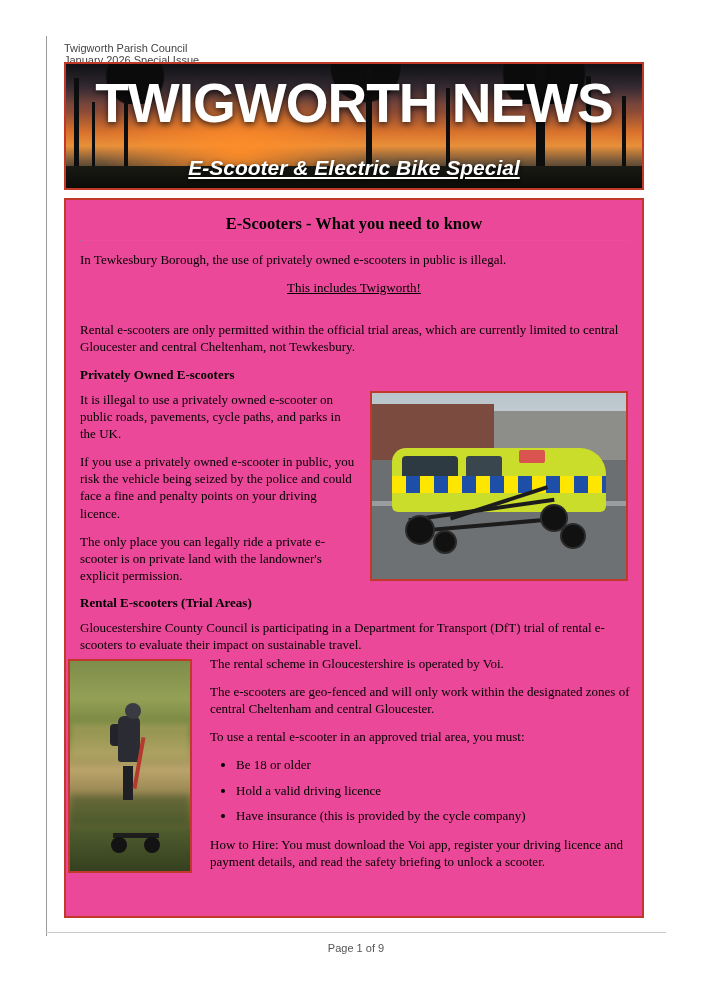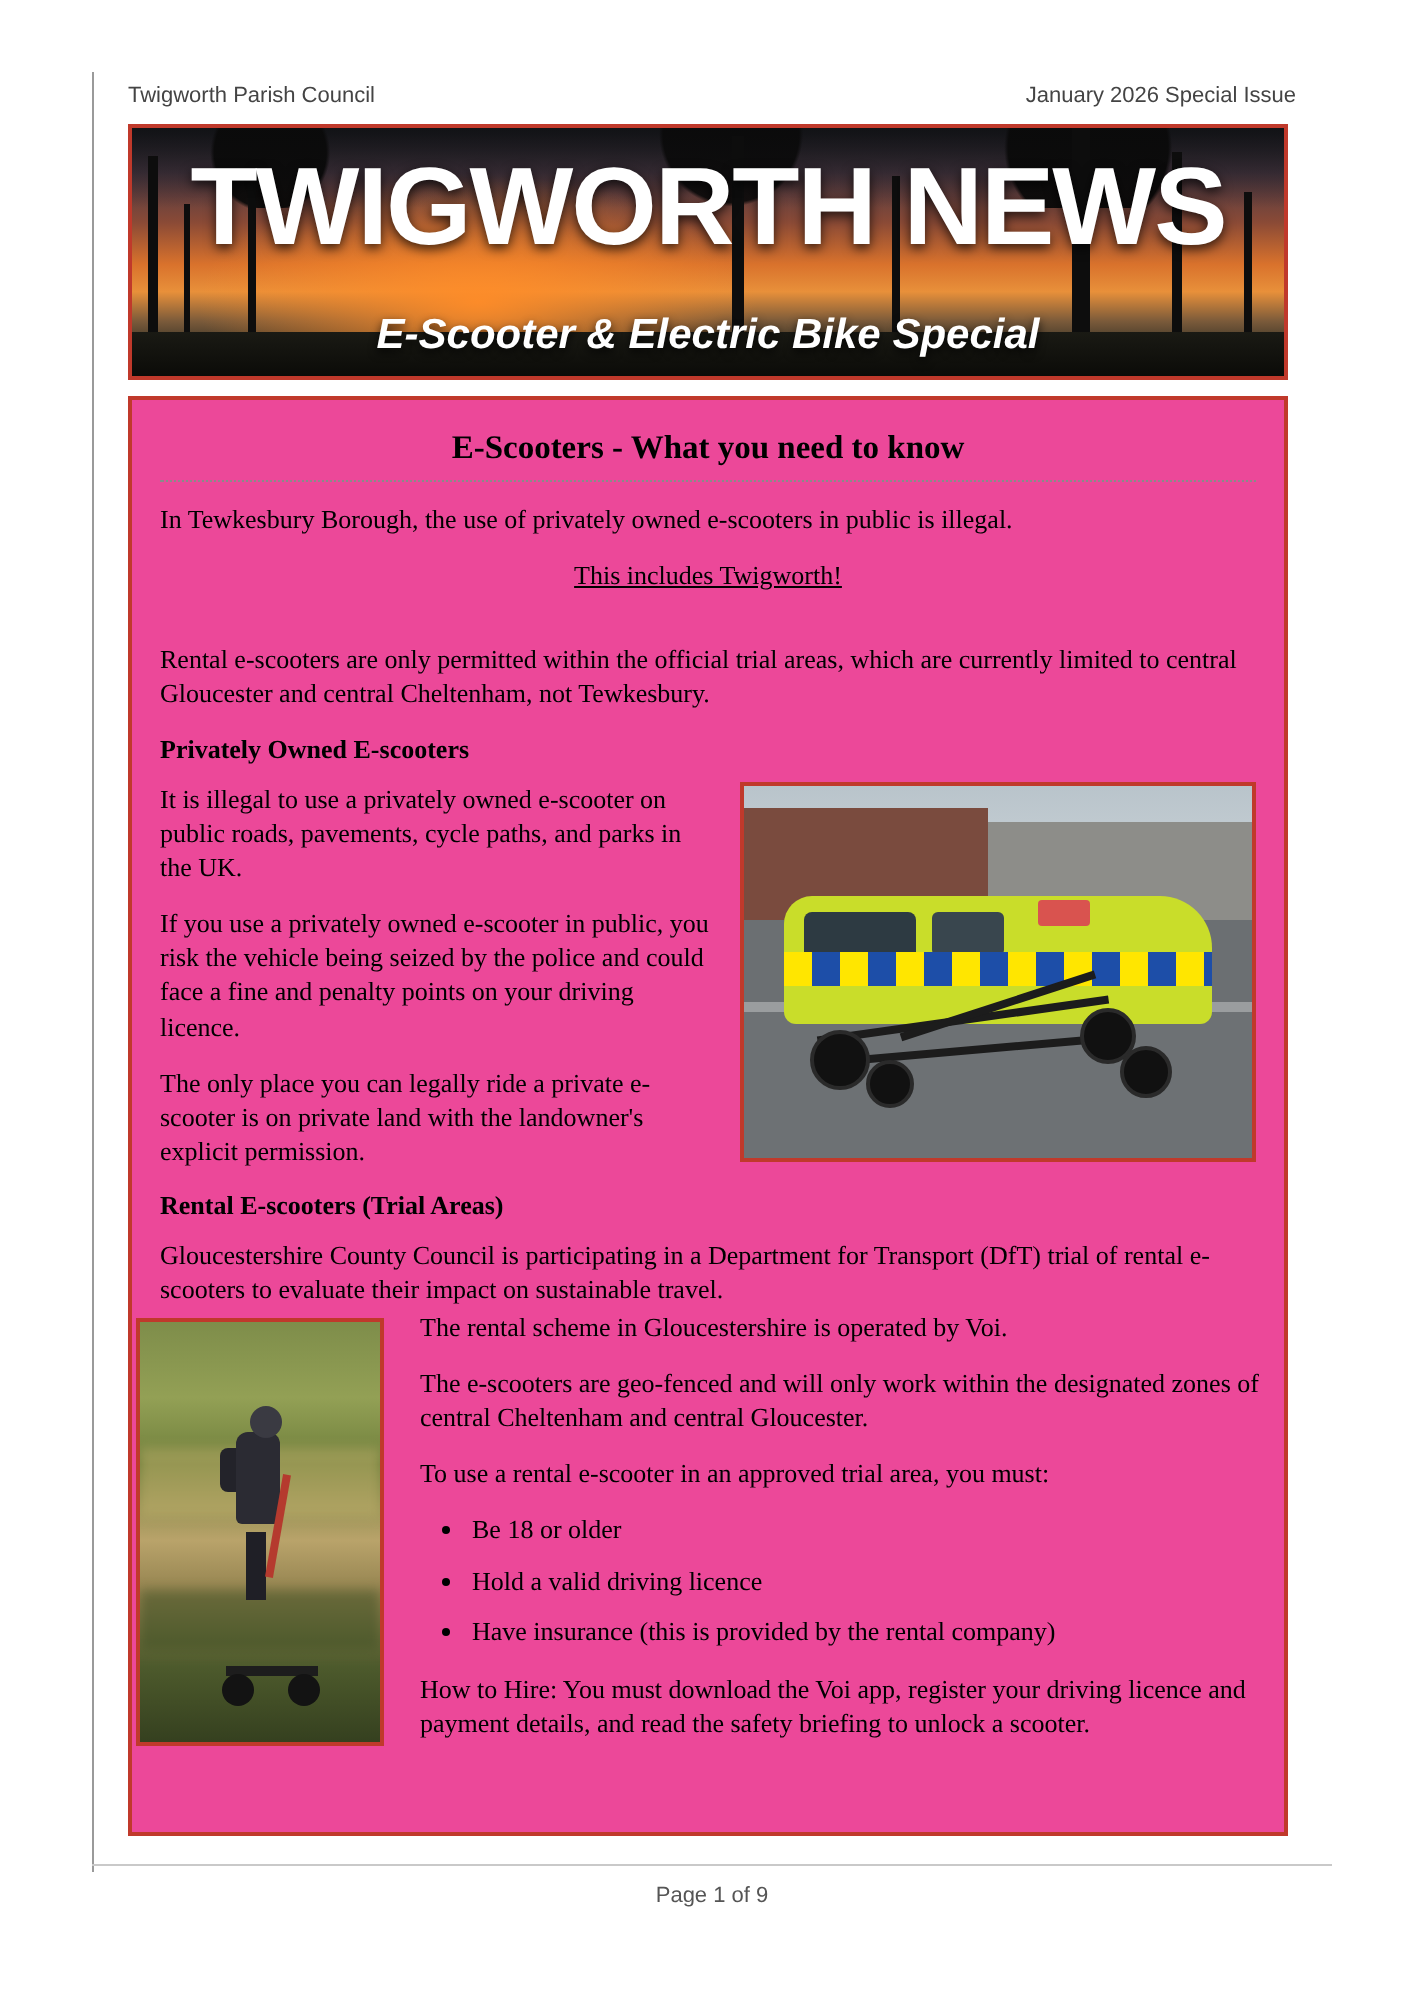--- a/index.html
+++ b/index.html
@@ -34,20 +34,21 @@
   .header-line {
     position: absolute;
     left: 64px;
     top: 42px;
     width: 584px;
     display: flex;
     justify-content: space-between;
     font-family: "Liberation Sans", sans-serif;
     font-size: 11px;
     color: #444;
+    flex-direction: column;
   }
   .masthead {
     position: absolute;
     left: 64px;
     top: 62px;
     width: 580px;
     height: 128px;
     border: 2px solid #c0392b;
     box-sizing: border-box;
     overflow: hidden;
@@ -115,20 +116,21 @@
     position: absolute;
     left: 0; right: 0;
     top: 92px;
     text-align: center;
     font-family: "Liberation Sans", sans-serif;
     font-style: italic;
     font-weight: bold;
     font-size: 21px;
     color: #ffffff;
     text-shadow: 0 2px 5px rgba(0,0,0,0.8);
+    text-decoration: underline;
   }
   .content-box {
     position: absolute;
     left: 64px;
     top: 198px;
     width: 580px;
     height: 720px;
     box-sizing: border-box;
     border: 2px solid #c0392b;
     background: #ec4899;
@@ -349,21 +351,21 @@
     <div class="scoot-w2"></div>
   </div>
 
   <div class="right-col">
     <p>The rental scheme in Gloucestershire is operated by Voi.</p>
     <p>The e-scooters are geo-fenced and will only work within the designated zones of central Cheltenham and central Gloucester.</p>
     <p>To use a rental e-scooter in an approved trial area, you must:</p>
     <ul>
       <li>Be 18 or older</li>
       <li>Hold a valid driving licence</li>
-      <li>Have insurance (this is provided by the rental company)</li>
+      <li>Have insurance (this is provided by the cycle company)</li>
     </ul>
     <p>How to Hire: You must download the Voi app, register your driving licence and payment details, and read the safety briefing to unlock a scooter.</p>
   </div>
 
   <div class="footer-rule"></div>
   <div class="footer">
     <span>Page 1 of 9</span>
   </div>
 
 </div>

